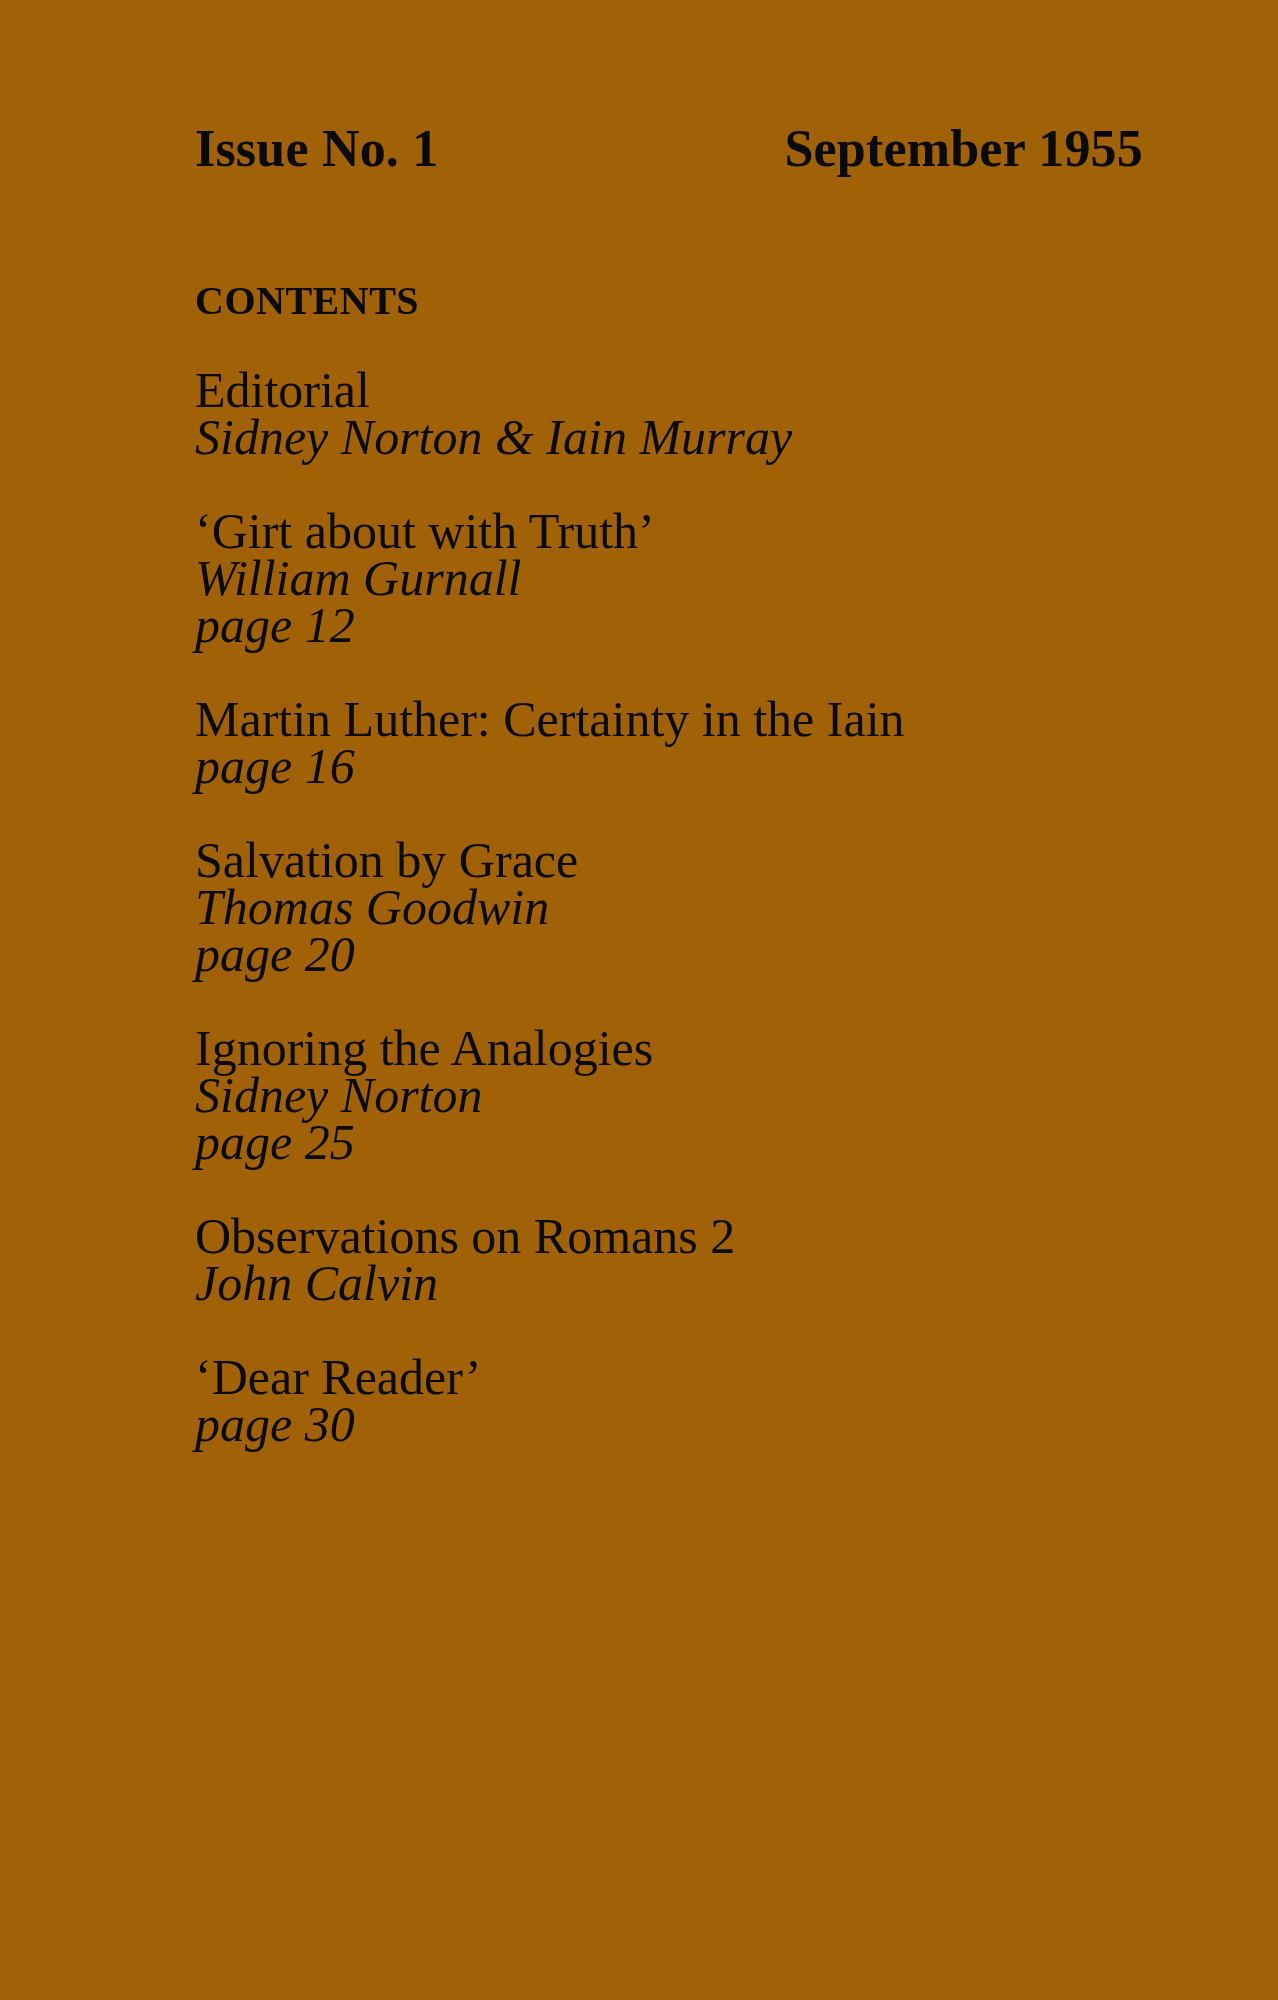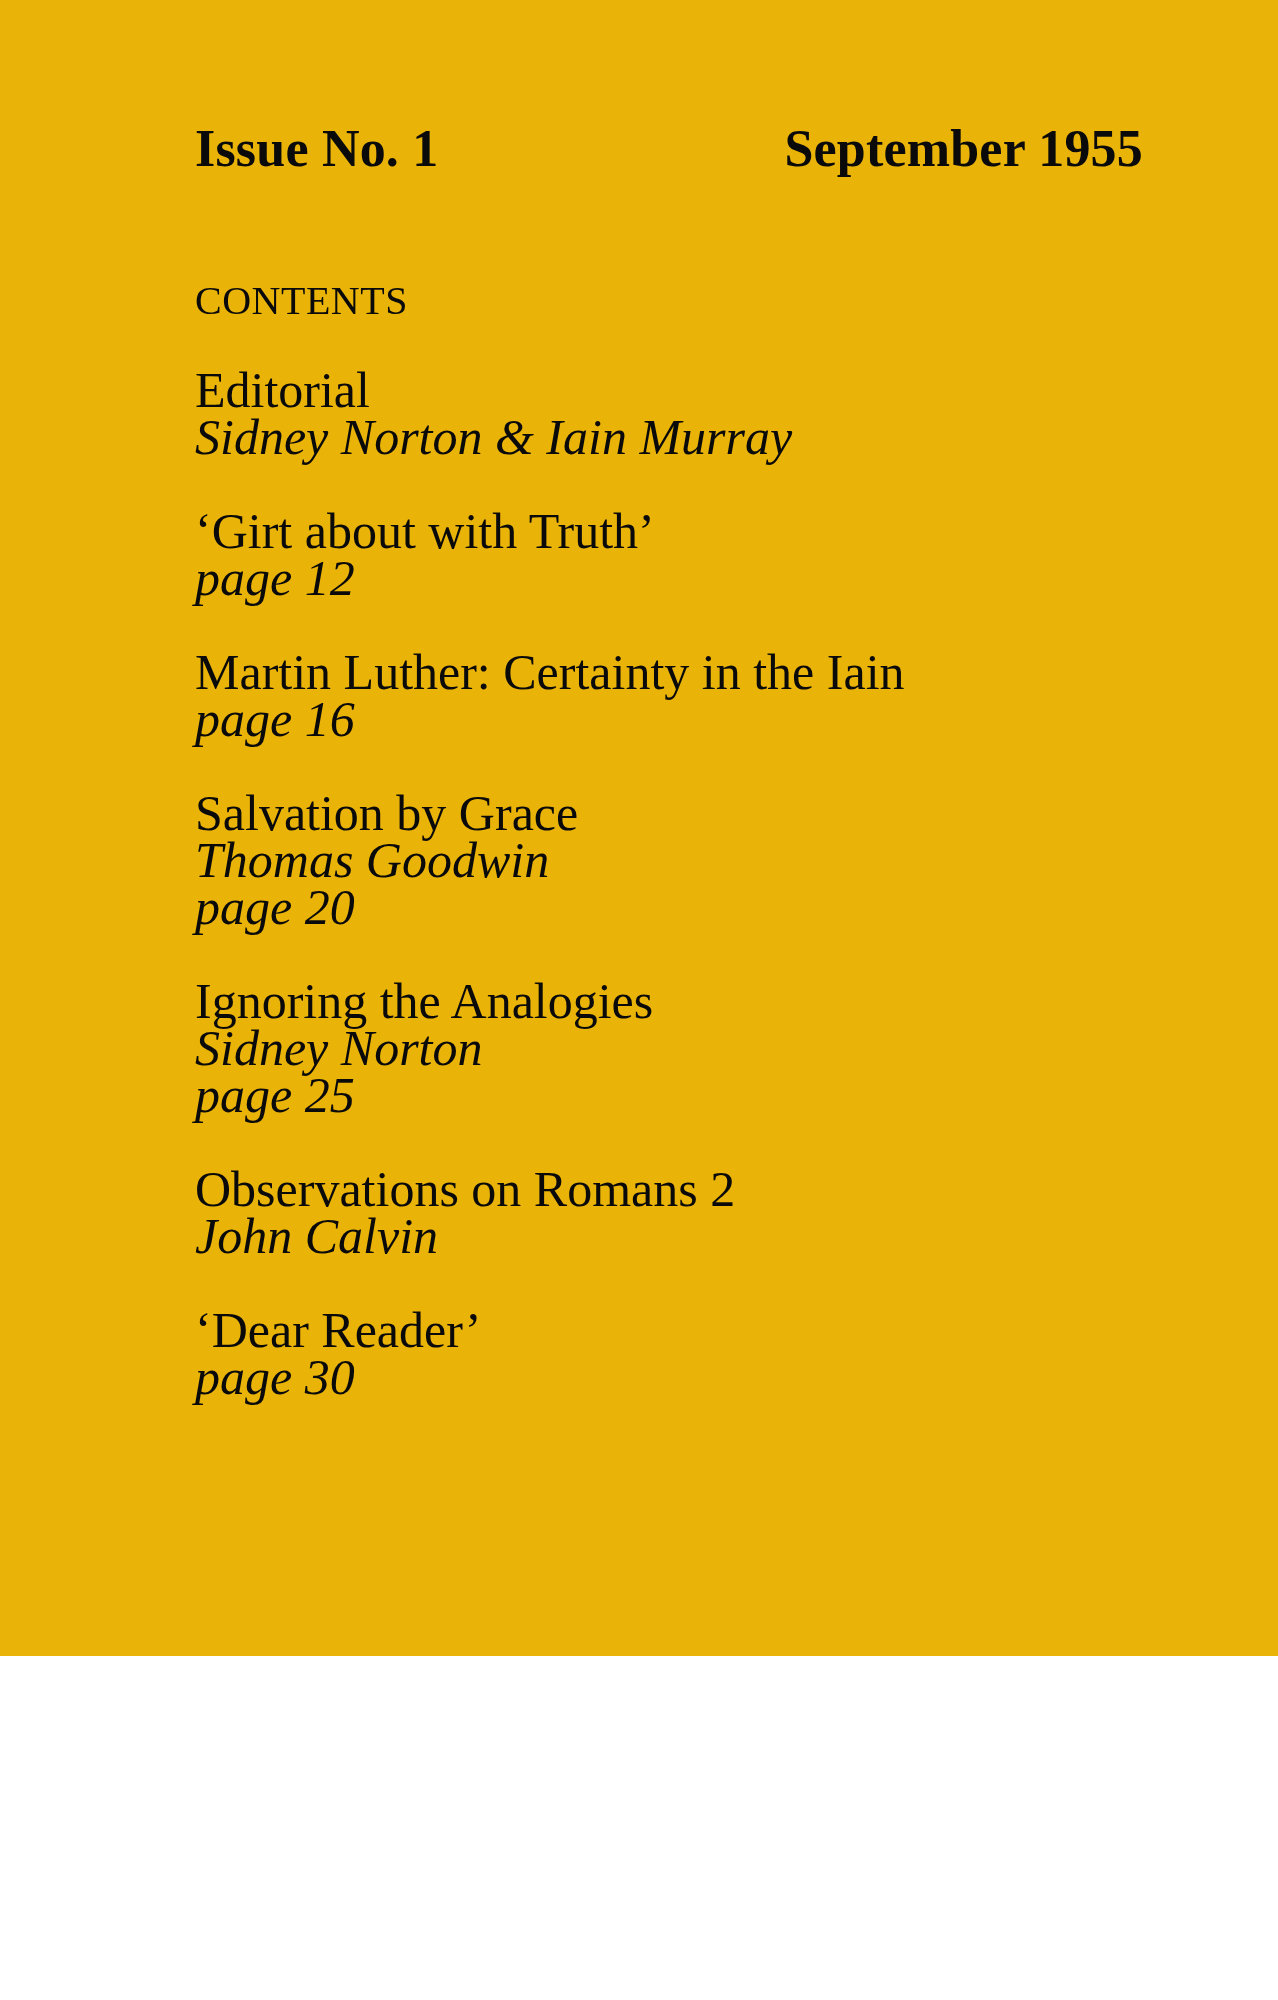--- a/index.html
+++ b/index.html
@@ -3,41 +3,41 @@
 <meta charset="utf-8">
 <style>
   html, body {
     margin: 0;
     padding: 0;
     background: #ffffff;
   }
   .page {
     position: relative;
     width: 1278px;
-    height: 1656px;
-    background: #eab308;
+    height: 2000px;
+    background: #a16207;
     color: #0a0a0a;
     font-family: "Liberation Serif", serif;
     box-sizing: border-box;
     padding: 123px 135px 0 195px;
     overflow: hidden;
   }
   .masthead {
     display: flex;
     justify-content: space-between;
     align-items: baseline;
     font-size: 52px;
     font-weight: bold;
     line-height: 1;
     letter-spacing: 0.2px;
   }
   .contents-heading {
     margin: 106px 0 12px 0;
     font-size: 40px;
-    font-weight: 400;
+    font-weight: 700;
     line-height: 1;
     letter-spacing: 0.5px;
   }
   .toc {
     margin-top: 46px;
   }
   .toc-entry {
     margin: 0 0 47px 0;
   }
   .toc-entry > div {
@@ -65,20 +65,21 @@
   <h2 class="contents-heading">CONTENTS</h2>
 
   <div class="toc">
   <div class="toc-entry">
     <div class="entry-title">Editorial</div>
     <div class="entry-author">Sidney Norton &amp; Iain Murray</div>
   </div>
 
   <div class="toc-entry">
     <div class="entry-title">‘Girt about with Truth’</div>
+    <div class="entry-author">William Gurnall</div>
     <div class="entry-page">page 12</div>
   </div>
 
   <div class="toc-entry">
     <div class="entry-title">Martin Luther: Certainty in the Iain</div>
 
     <div class="entry-page">page 16</div>
   </div>
 
   <div class="toc-entry">

